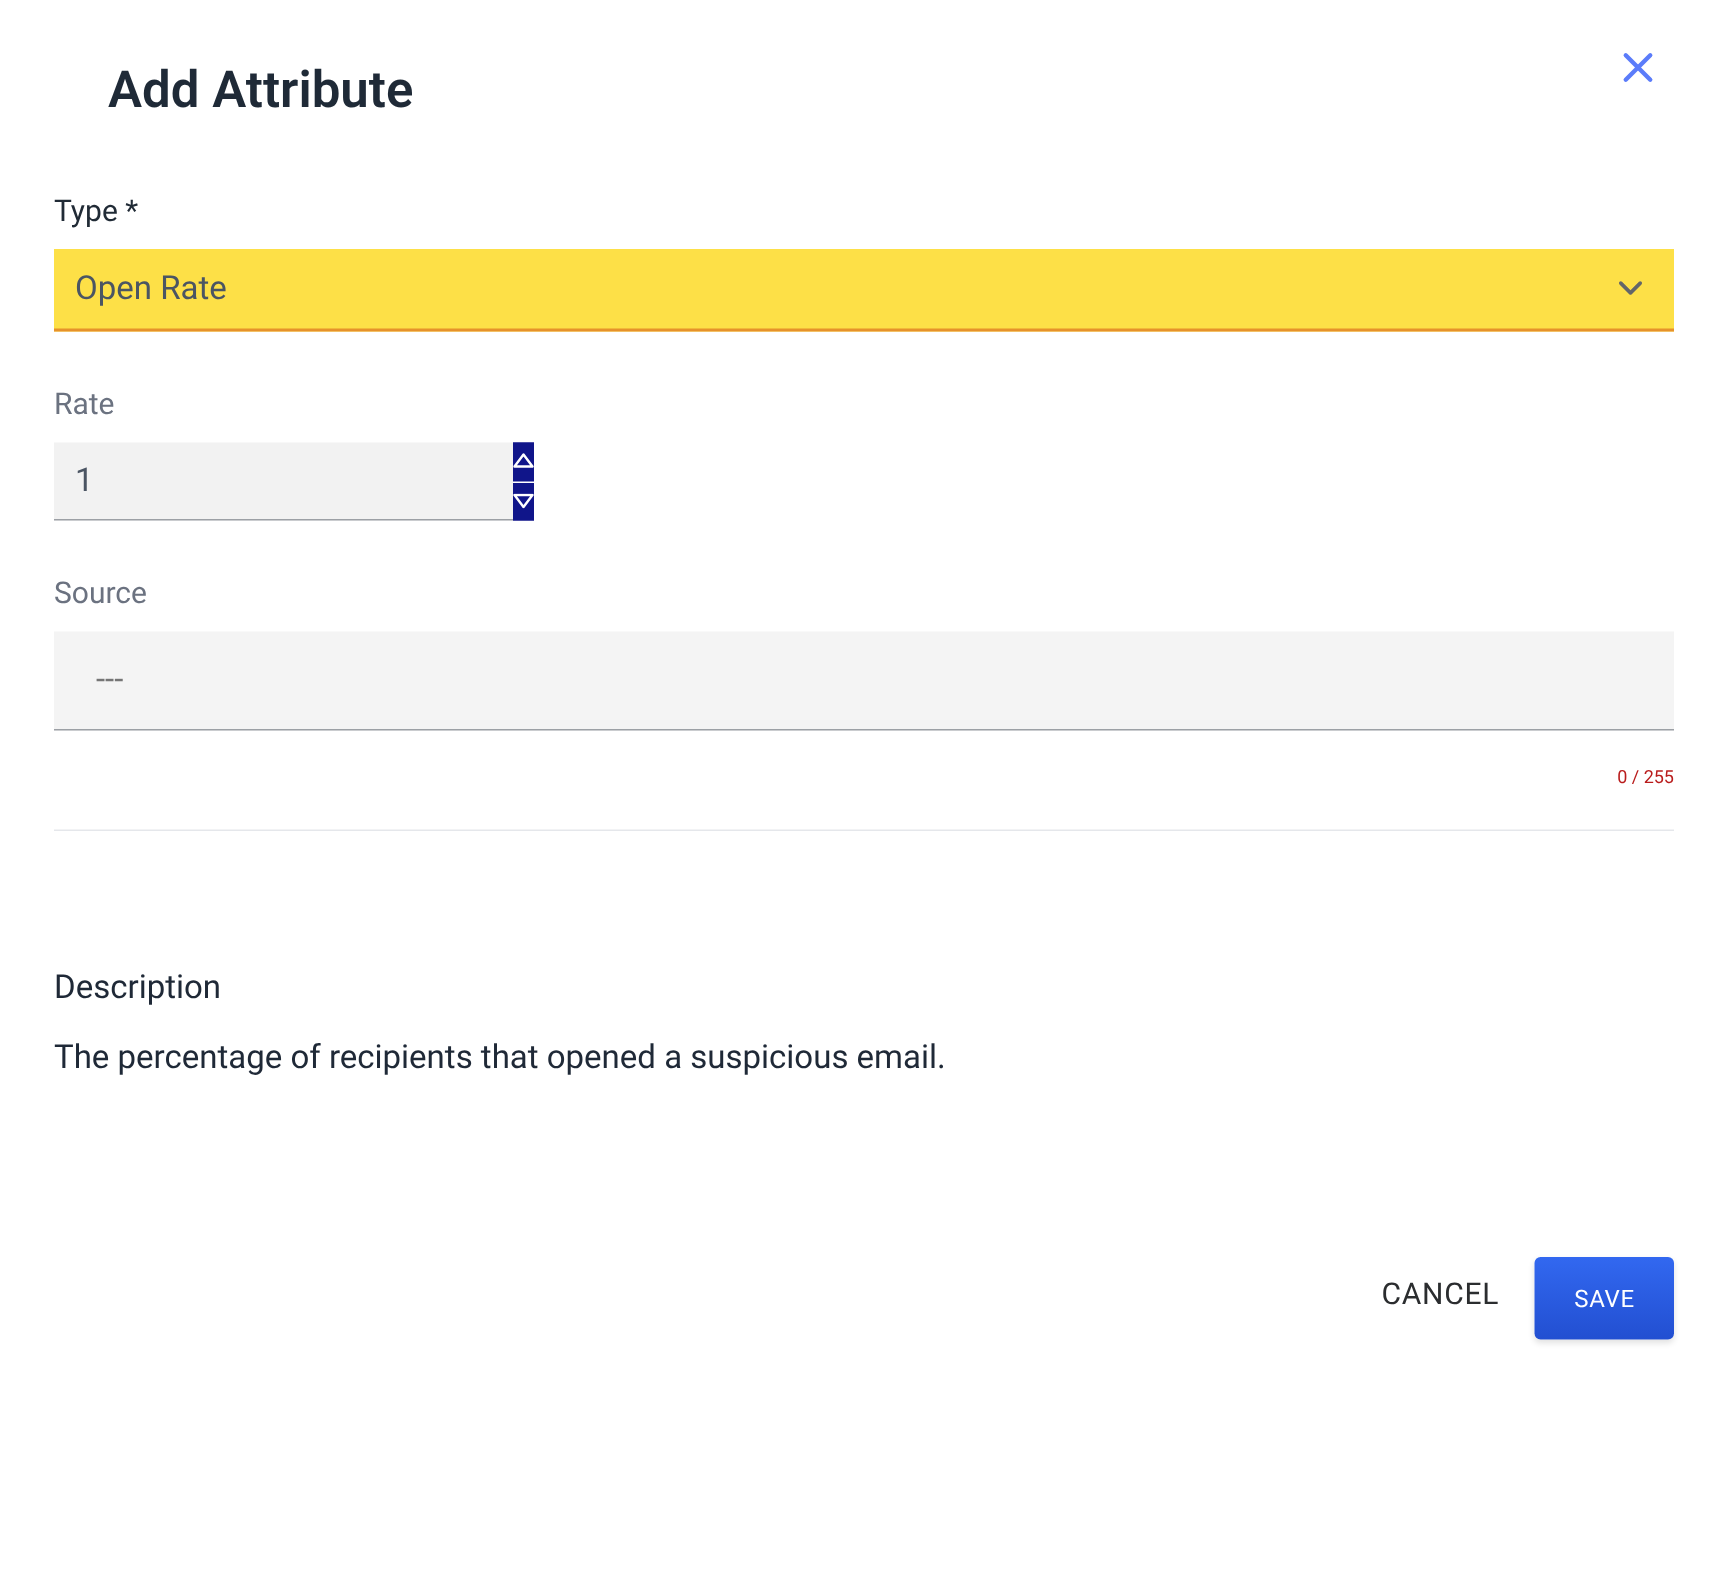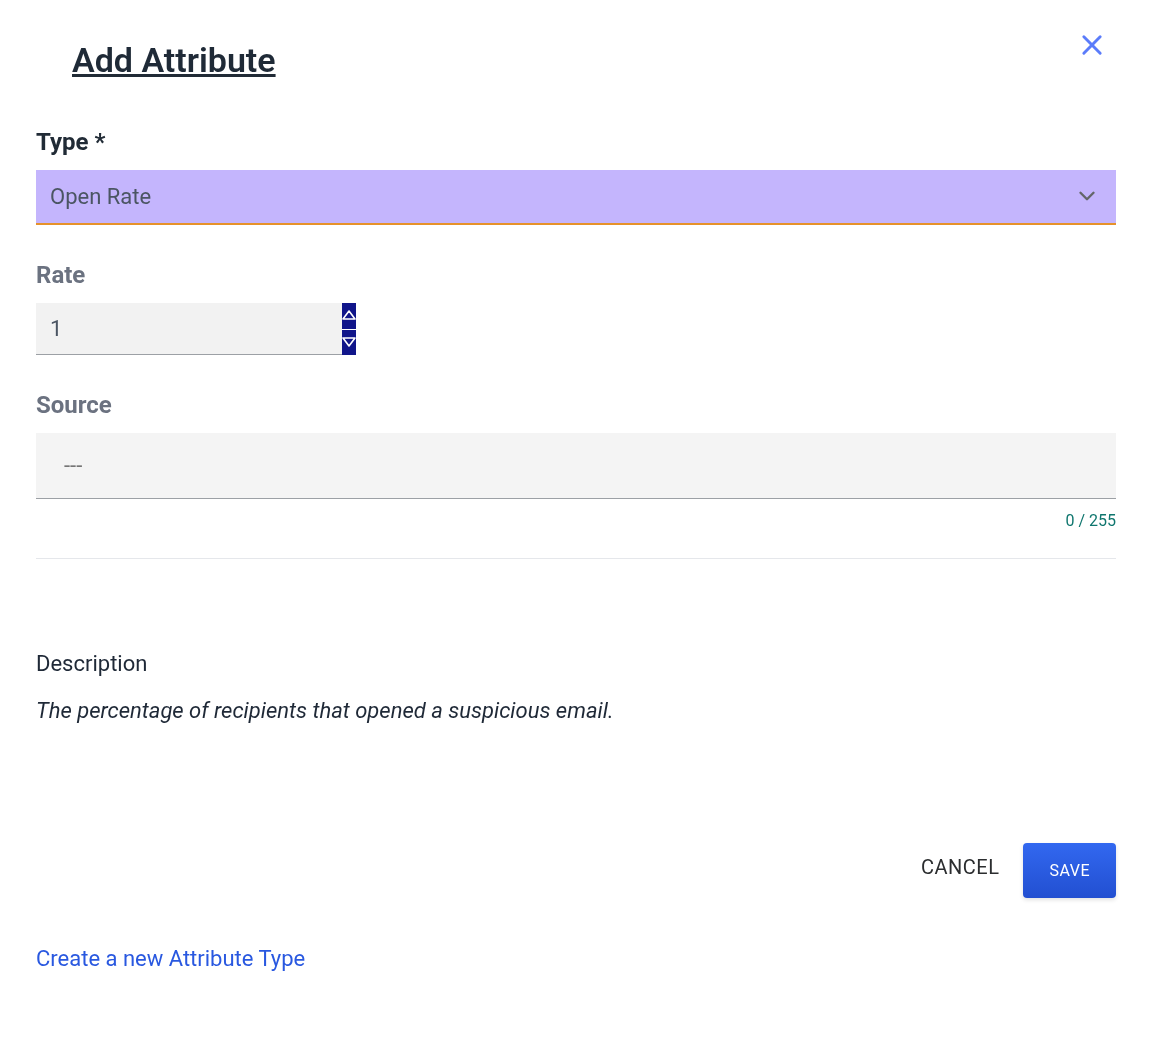--- a/index.html
+++ b/index.html
@@ -18,21 +18,20 @@
   .dialog {
     padding: 40px 36px 40px 36px;
     position: relative;
     width: 100%;
   }
   .dialog-header {
     display: flex;
     justify-content: space-between;
     align-items: flex-start;
     margin-bottom: 48px;
-    text-decoration: underline;
   }
   .dialog-title {
     font-size: 34px;
     font-weight: 600;
     color: #1f2a37;
     margin-left: 36px;
   }
   .close-btn {
     position: absolute;
     right: 42px;
@@ -50,36 +49,35 @@
   .close-btn svg {
     width: 28px;
     height: 28px;
   }
 
   .form-group {
     margin-bottom: 36px;
   }
 
   .field-label {
-    font-size: 24px;
+    font-size: 20px;
     color: #212b36;
     margin-bottom: 14px;
     display: block;
-    font-weight: bold;
   }
   .field-label.muted {
     color: #6b7280;
   }
 
   .select-wrap {
     position: relative;
   }
   .select-input {
     width: 100%;
-    background: #c4b5fd;
+    background: #fde047;
     border: none;
     border-bottom: 2px solid #e6922b;
     padding: 14px 48px 14px 14px;
     font-size: 22px;
     color: #4b5563;
     appearance: none;
     outline: none;
     cursor: pointer;
     font-family: inherit;
     text-align: left;
@@ -152,42 +150,41 @@
     border: none;
     border-bottom: 1px solid #9ca0a5;
     padding: 20px 28px;
     font-size: 22px;
     color: #4b5563;
     outline: none;
     font-family: inherit;
   }
   .char-count {
     text-align: right;
-    color: #0f766e;
-    font-size: 16px;
-    margin-top: 12px;
+    color: #b91c1c;
+    font-size: 12px;
+    margin-top: 24px;
   }
 
   .hr {
     border: none;
     border-top: 1px solid #e5e7eb;
     margin-top: 28px;
   }
 
   .desc-title {
     font-size: 22px;
     color: #1f2937;
     margin-top: 92px;
     margin-bottom: 20px;
   }
   .desc-text {
     font-size: 22px;
     color: #1f2937;
     line-height: 1.4;
-    font-style: italic;
   }
 
   .actions {
     display: flex;
     justify-content: flex-end;
     align-items: flex-start;
     gap: 20px;
     margin-top: 116px;
   }
   .btn-cancel {
@@ -291,15 +288,14 @@
   <div class="desc-title">Description</div>
   <div class="desc-text">The percentage of recipients that opened a suspicious email.</div>
 
   
   <div class="actions">
     <button class="btn-cancel">CANCEL</button>
     <button class="btn-save">SAVE</button>
   </div>
 
   
-  <a class="create-link">Create a new Attribute Type</a>
 
 </div>
 
 </body></html>

